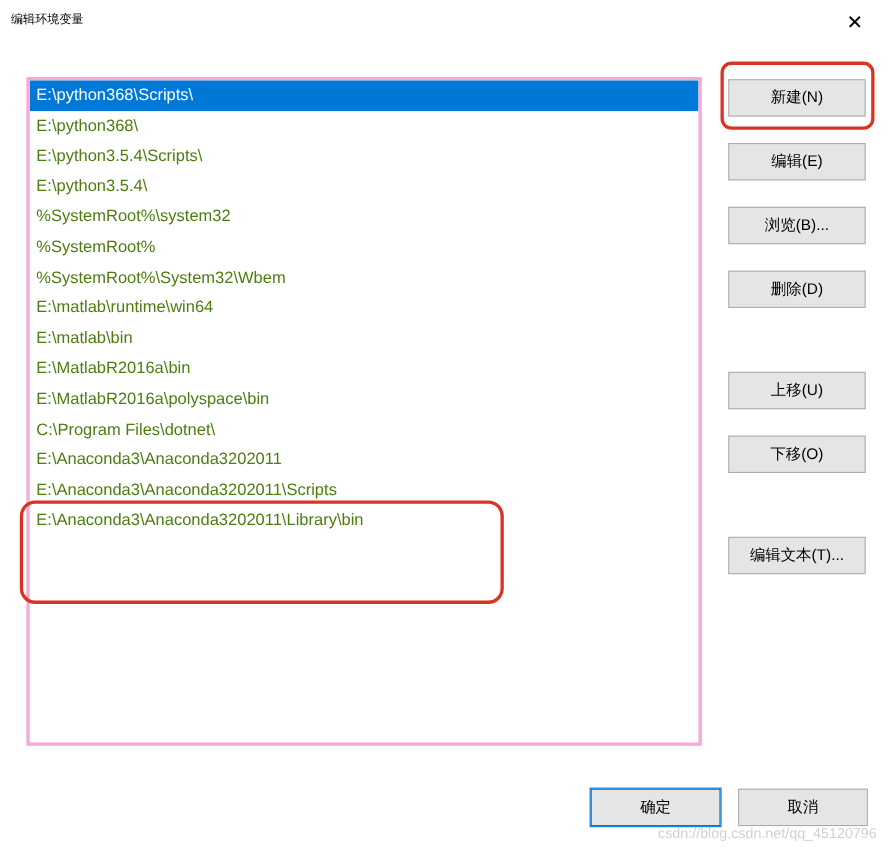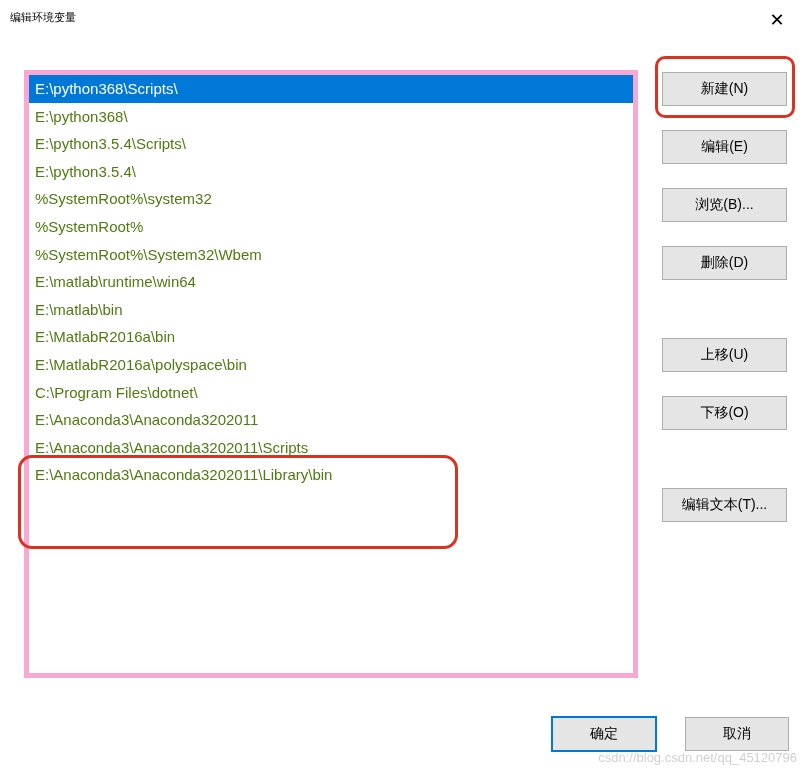--- a/index.html
+++ b/index.html
@@ -39,21 +39,21 @@
       cursor: pointer;
     }
     .content {
       display: flex;
       padding: 34px 16px 0 24px;
       gap: 24px;
     }
     .listbox {
       width: 614px;
       height: 608px;
-      border: 5px solid #f9a8d4;
+      border: 3px solid #f9a8d4;
       background: #fff;
       overflow: hidden;
     }
     .list-item {
       height: 27.6px;
       line-height: 27.6px;
       padding: 0 6px;
       font-size: 15px;
       color: #4d7c0f;
       white-space: nowrap;
@@ -83,23 +83,22 @@
     .gap-small { height: 14px; }
     .gap-medium { height: 48px; }
     .footer {
       position: absolute;
       bottom: 20px;
       right: 18px;
       display: flex;
       gap: 16px;
     }
     .footer .btn {
-      width: 104px;
+      width: 118px;
       margin-bottom: 0;
-      margin-left: 13px;
     }
     .footer .btn.primary {
       border: 1px solid #0078d7;
       outline: 1px solid #0078d7;
     }
     
     .redbox1 {
       position: absolute;
       border: 3px solid #d93322;
       border-radius: 10px;

